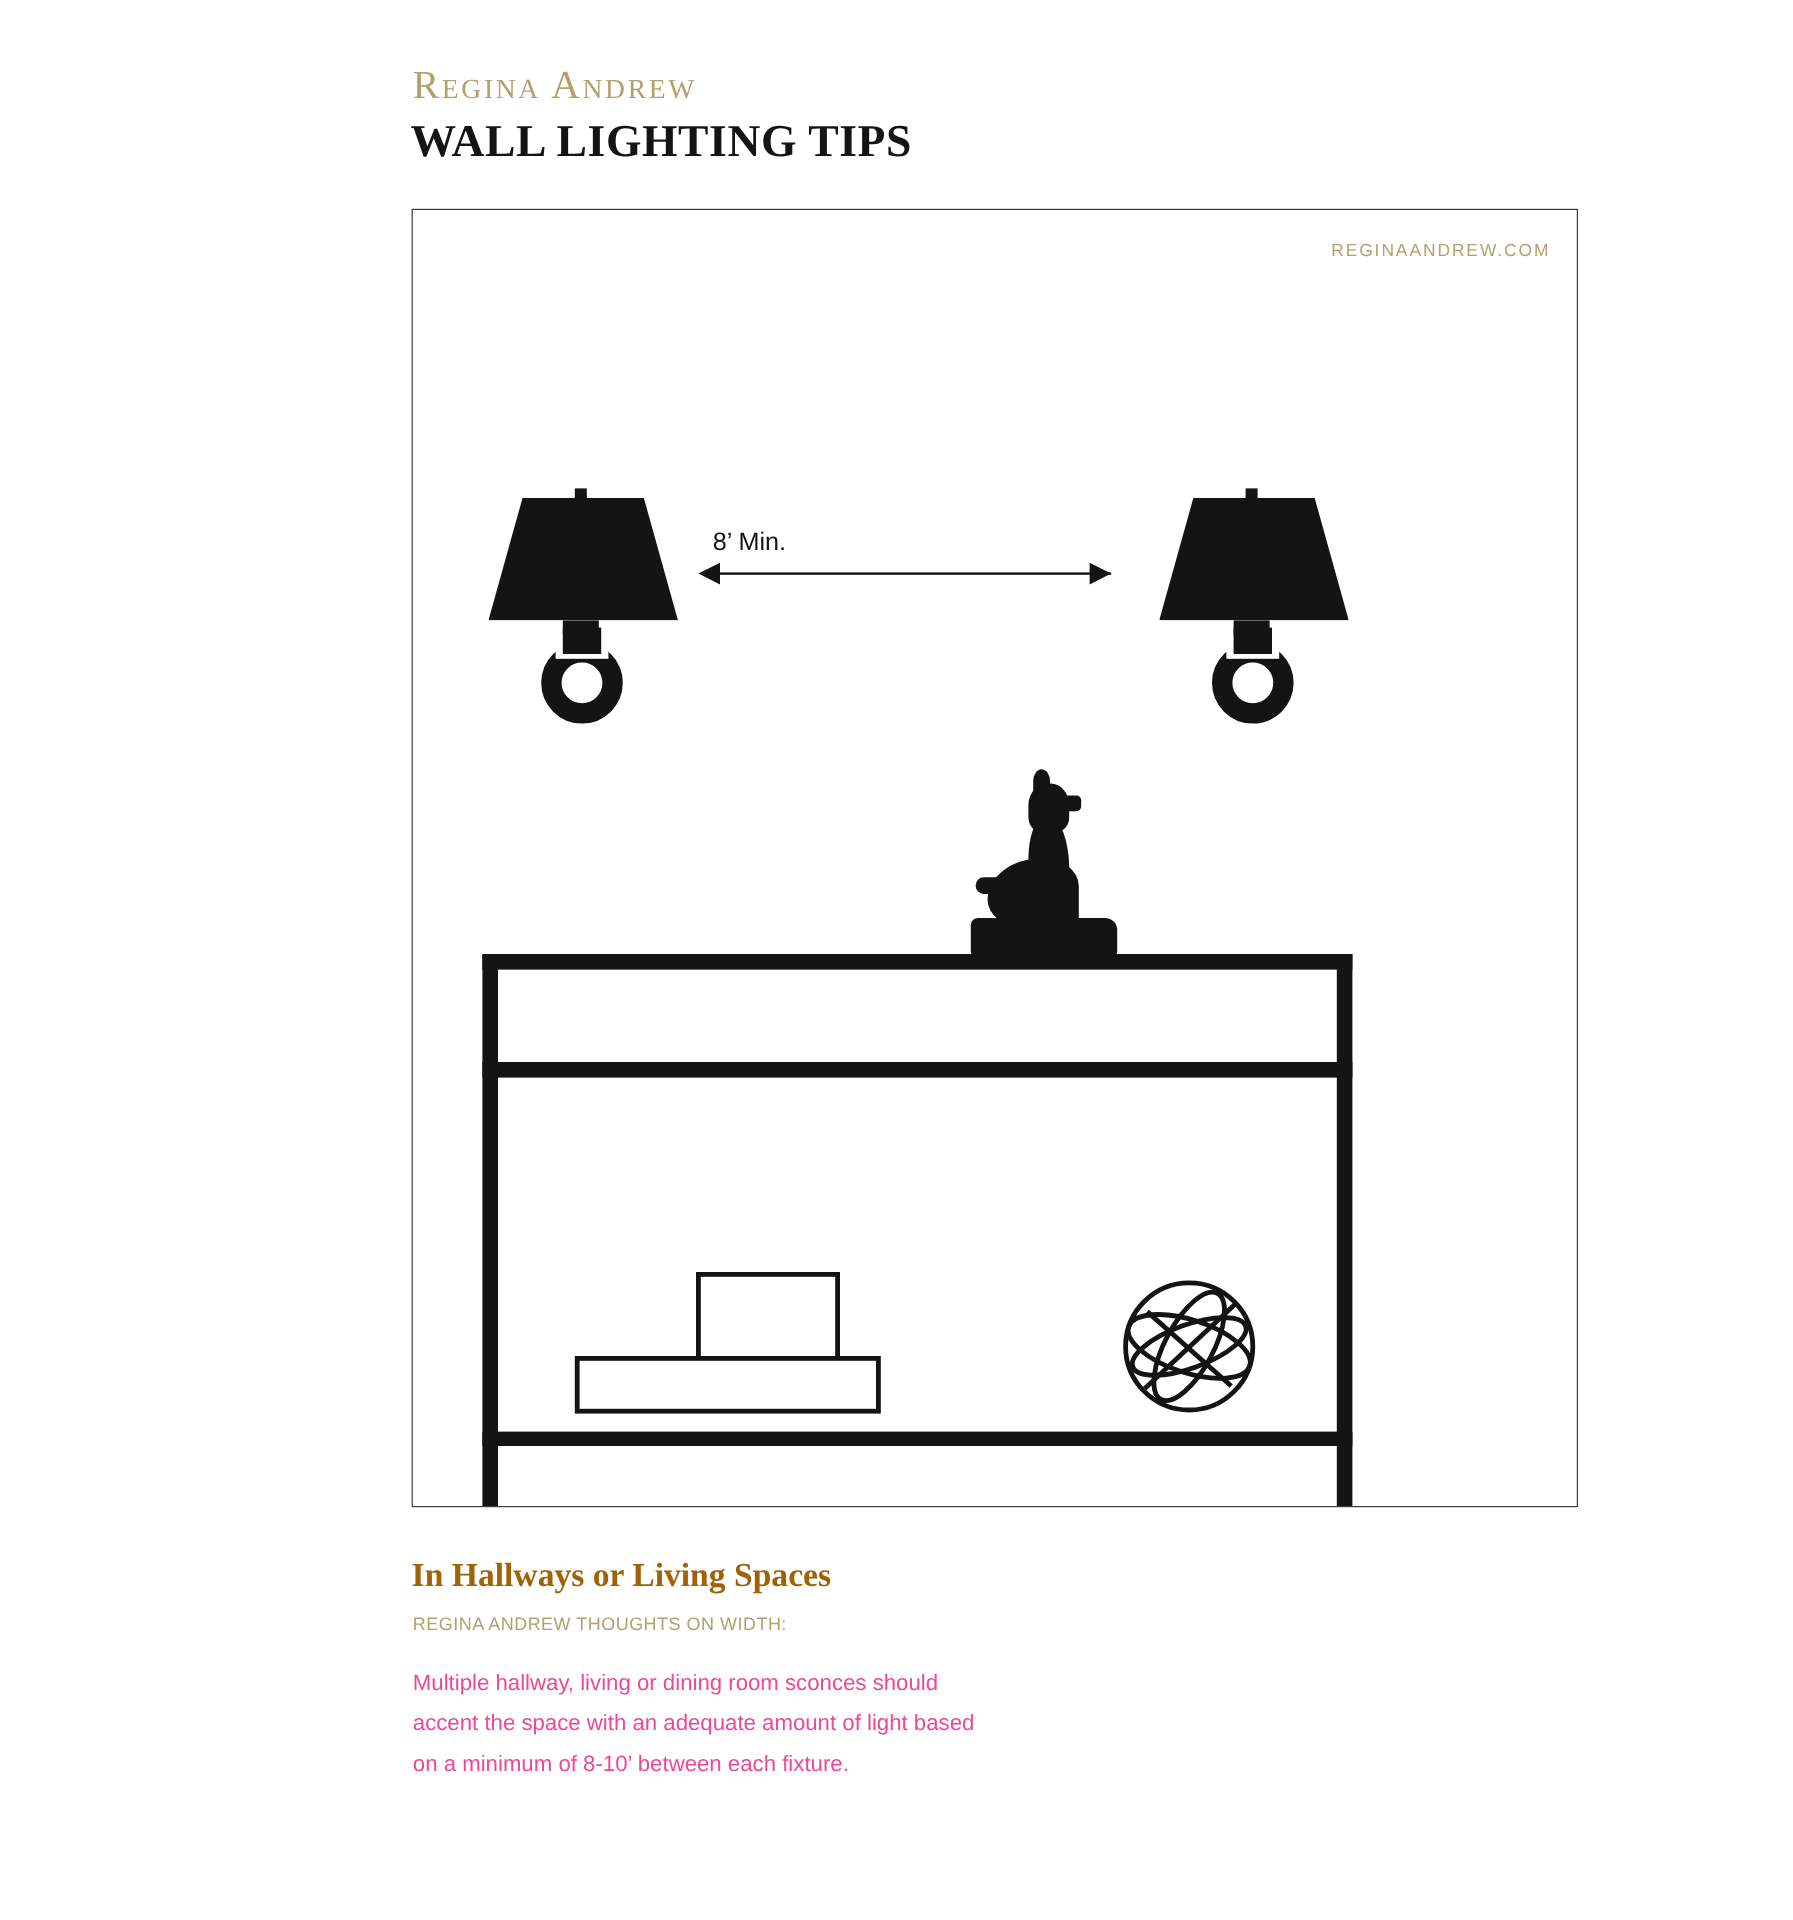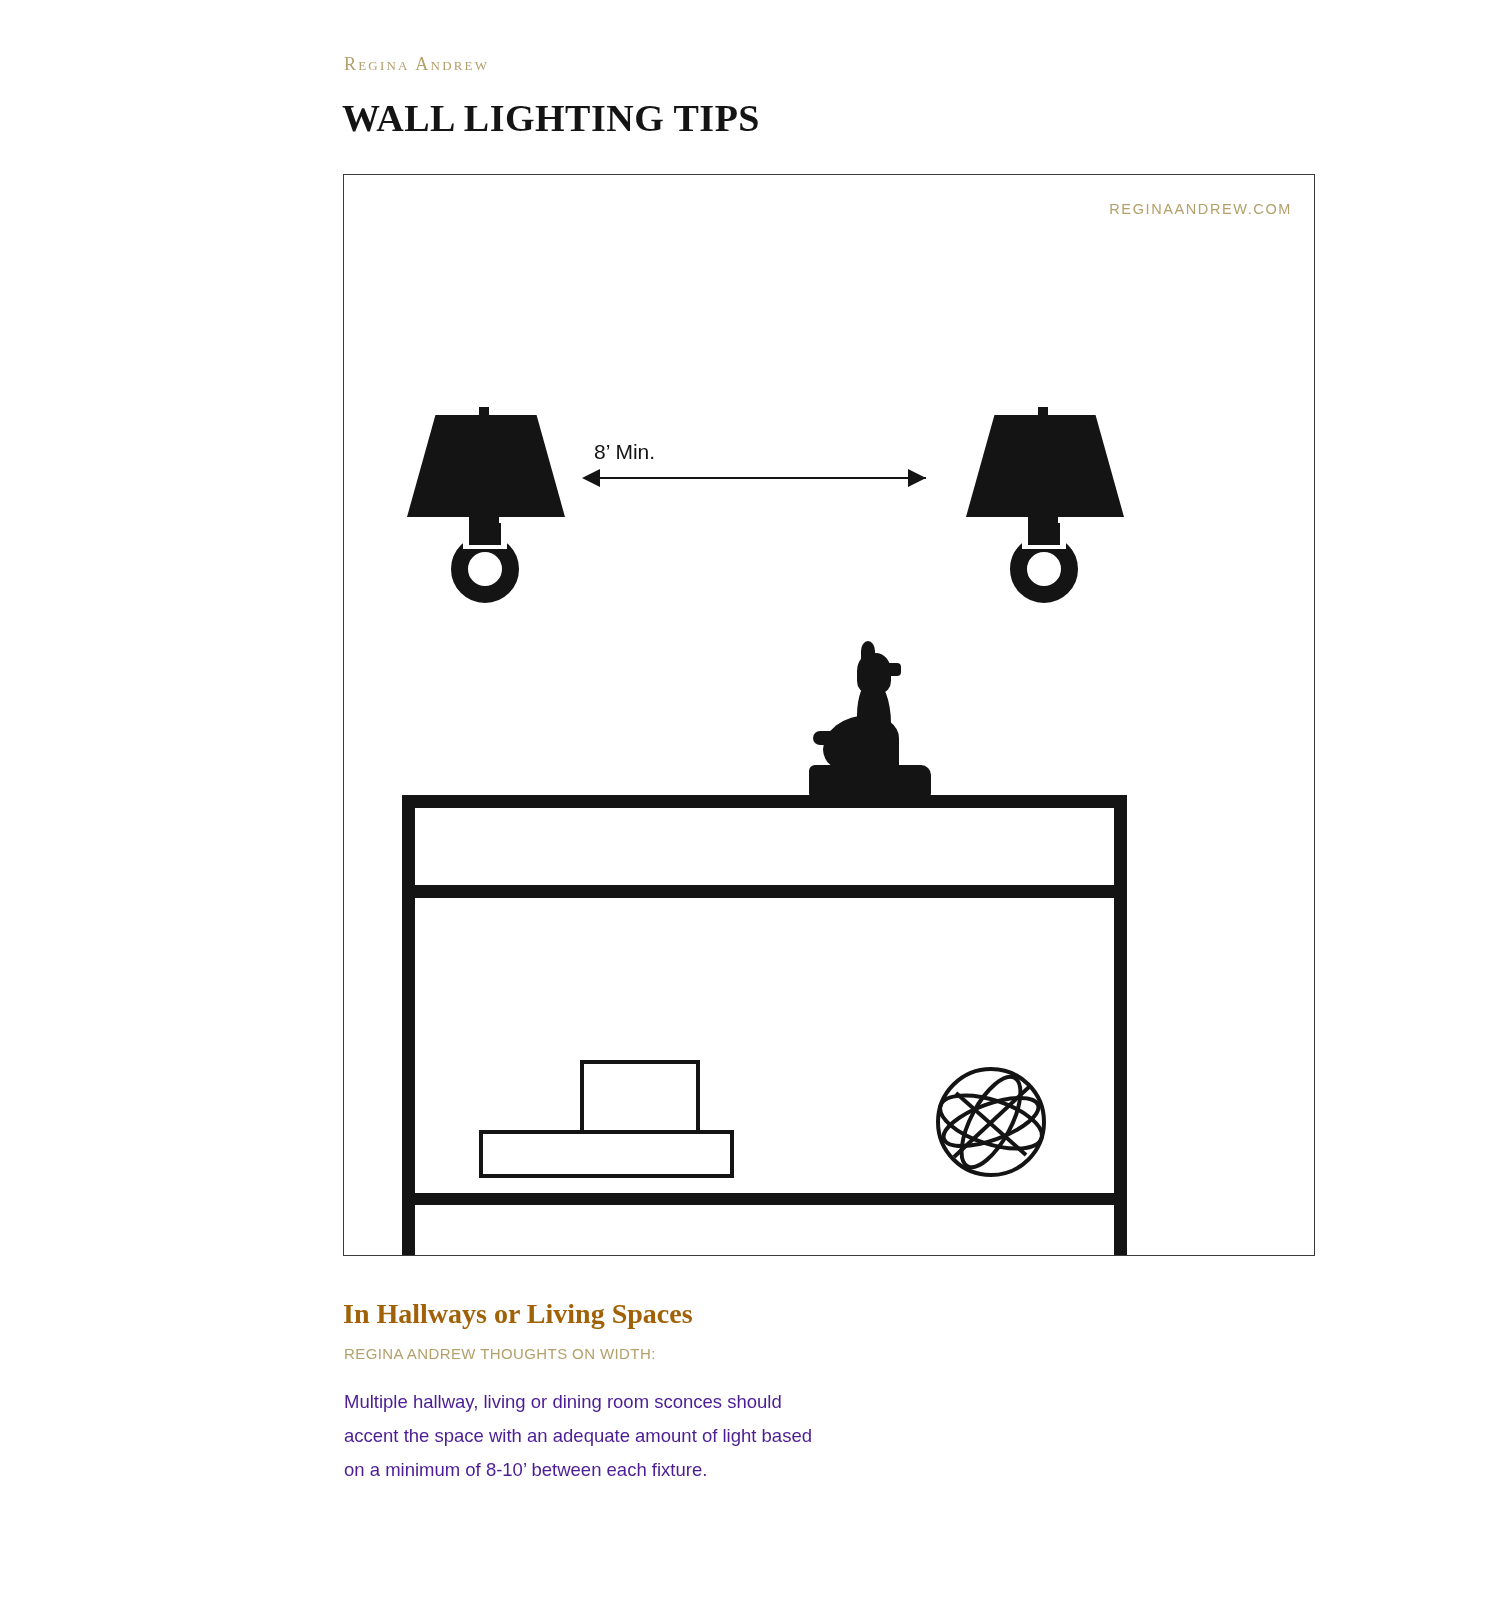--- a/index.html
+++ b/index.html
@@ -15,21 +15,21 @@
     color: #1a1a1a;
     overflow: hidden;
   }
 
   
   .brand {
     position: absolute;
     left: 344px;
     top: 54px;
     font-family: "Liberation Serif", serif;
-    font-size: 18px;
+    font-size: 33px;
     letter-spacing: 2.2px;
     color: #b3a06b;
     font-variant: small-caps;
     text-transform: capitalize;
     white-space: nowrap;
   }
   .page-title {
     position: absolute;
     left: 342px;
     top: 96px;
@@ -310,21 +310,21 @@
     color: #b3a06b;
     white-space: nowrap;
   }
   .caption-body {
     position: absolute;
     left: 344px;
     top: 1385px;
     width: 470px;
     font-size: 18.5px;
     line-height: 34px;
-    color: #4c1d95;
+    color: #ec4899;
   }
 </style>
 </head>
 <body>
 
 <div class="brand">Regina Andrew</div>
 <div class="page-title">WALL LIGHTING TIPS</div>
 
 <div class="frame">
 

